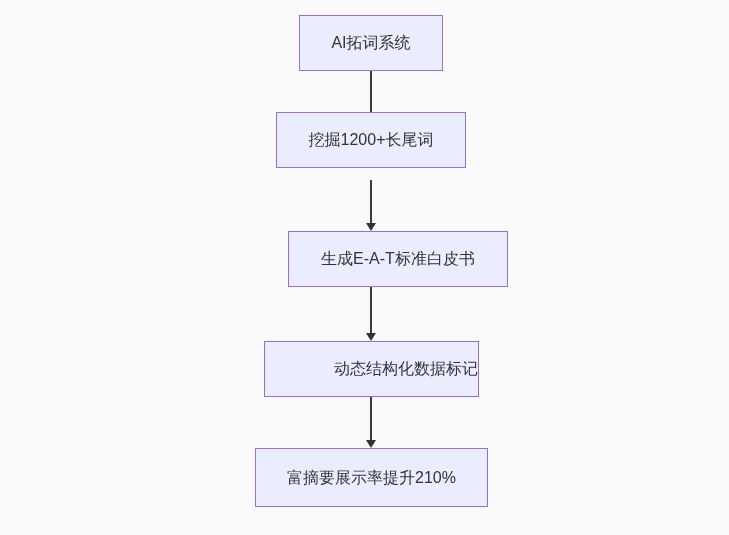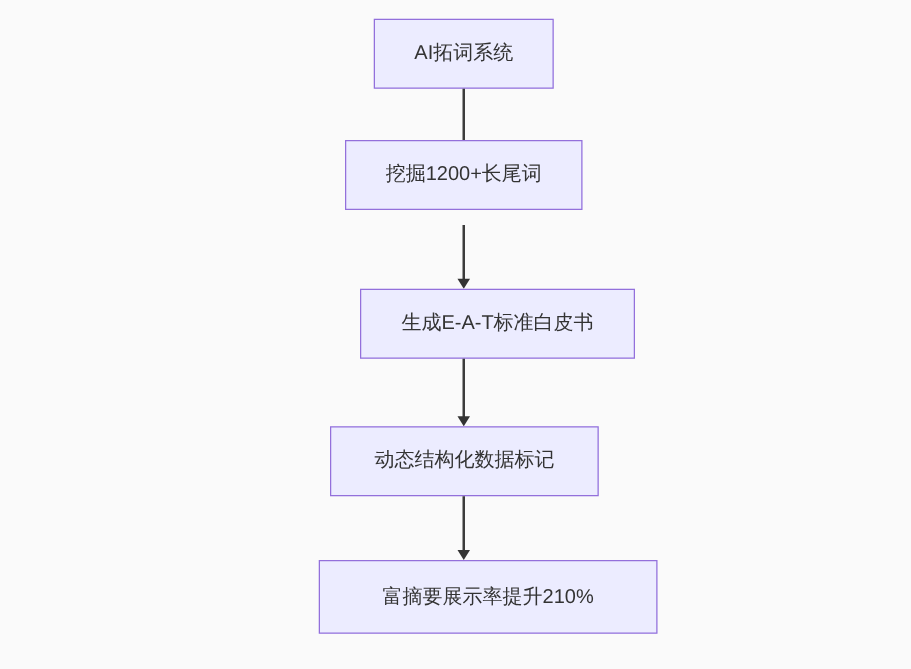--- a/index.html
+++ b/index.html
@@ -27,22 +27,22 @@
     line-height: 1.2;
     display: flex;
     align-items: center;
     justify-content: center;
     text-align: center;
     white-space: nowrap;
   }
   .n1 { left: 299px; top: 15px;  width: 144px; height: 56px; }
   .n2 { left: 276px; top: 112px; width: 190px; height: 56px; }
   .n3 { left: 262px; top: 231px; width: 220px; height: 56px; margin-left: 26px; }
-  .n4 { left: 264px; top: 341px; width: 215px; height: 56px; }
-  .n5 { left: 255px; top: 448px; width: 271px; height: 59px; }
+  .n4 { left: 264px; top: 341px; width: 215px; height: 56px; justify-content: flex-end; }
+  .n5 { left: 255px; top: 448px; width: 233px; height: 59px; }
   .arrow {
     position: absolute;
     left: 365px;   
     width: 12px;
   }
   .a1 { top: 71px;  height: 53px; }
   .a2 { top: 180px; height: 51px; }
   .a3 { top: 287px; height: 54px; }
   .a4 { top: 397px; height: 51px; }
   .arrow .shaft {

